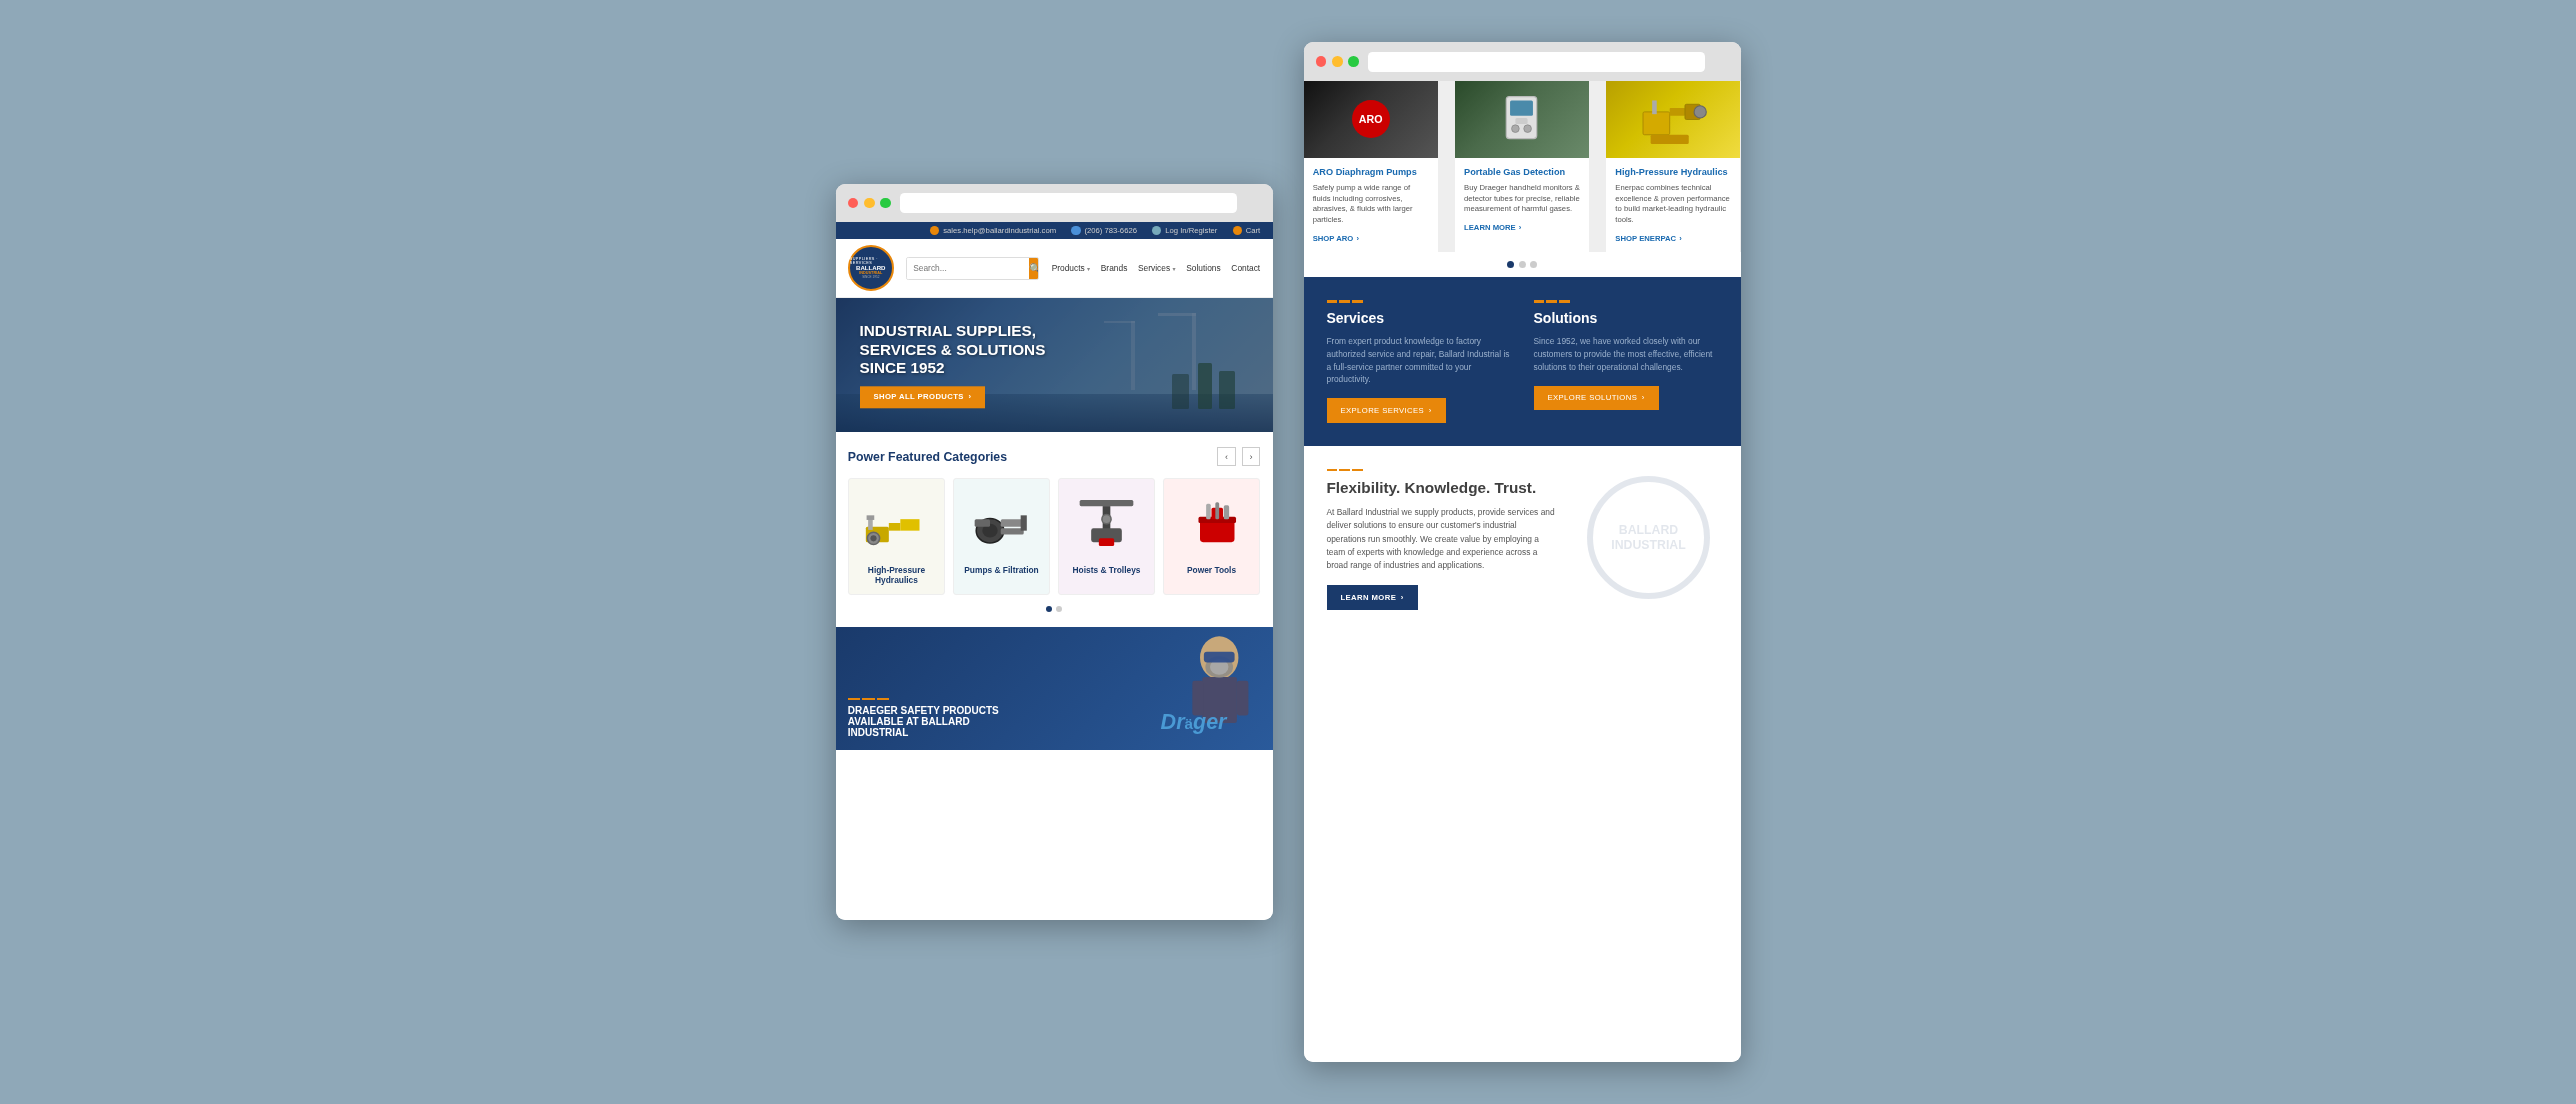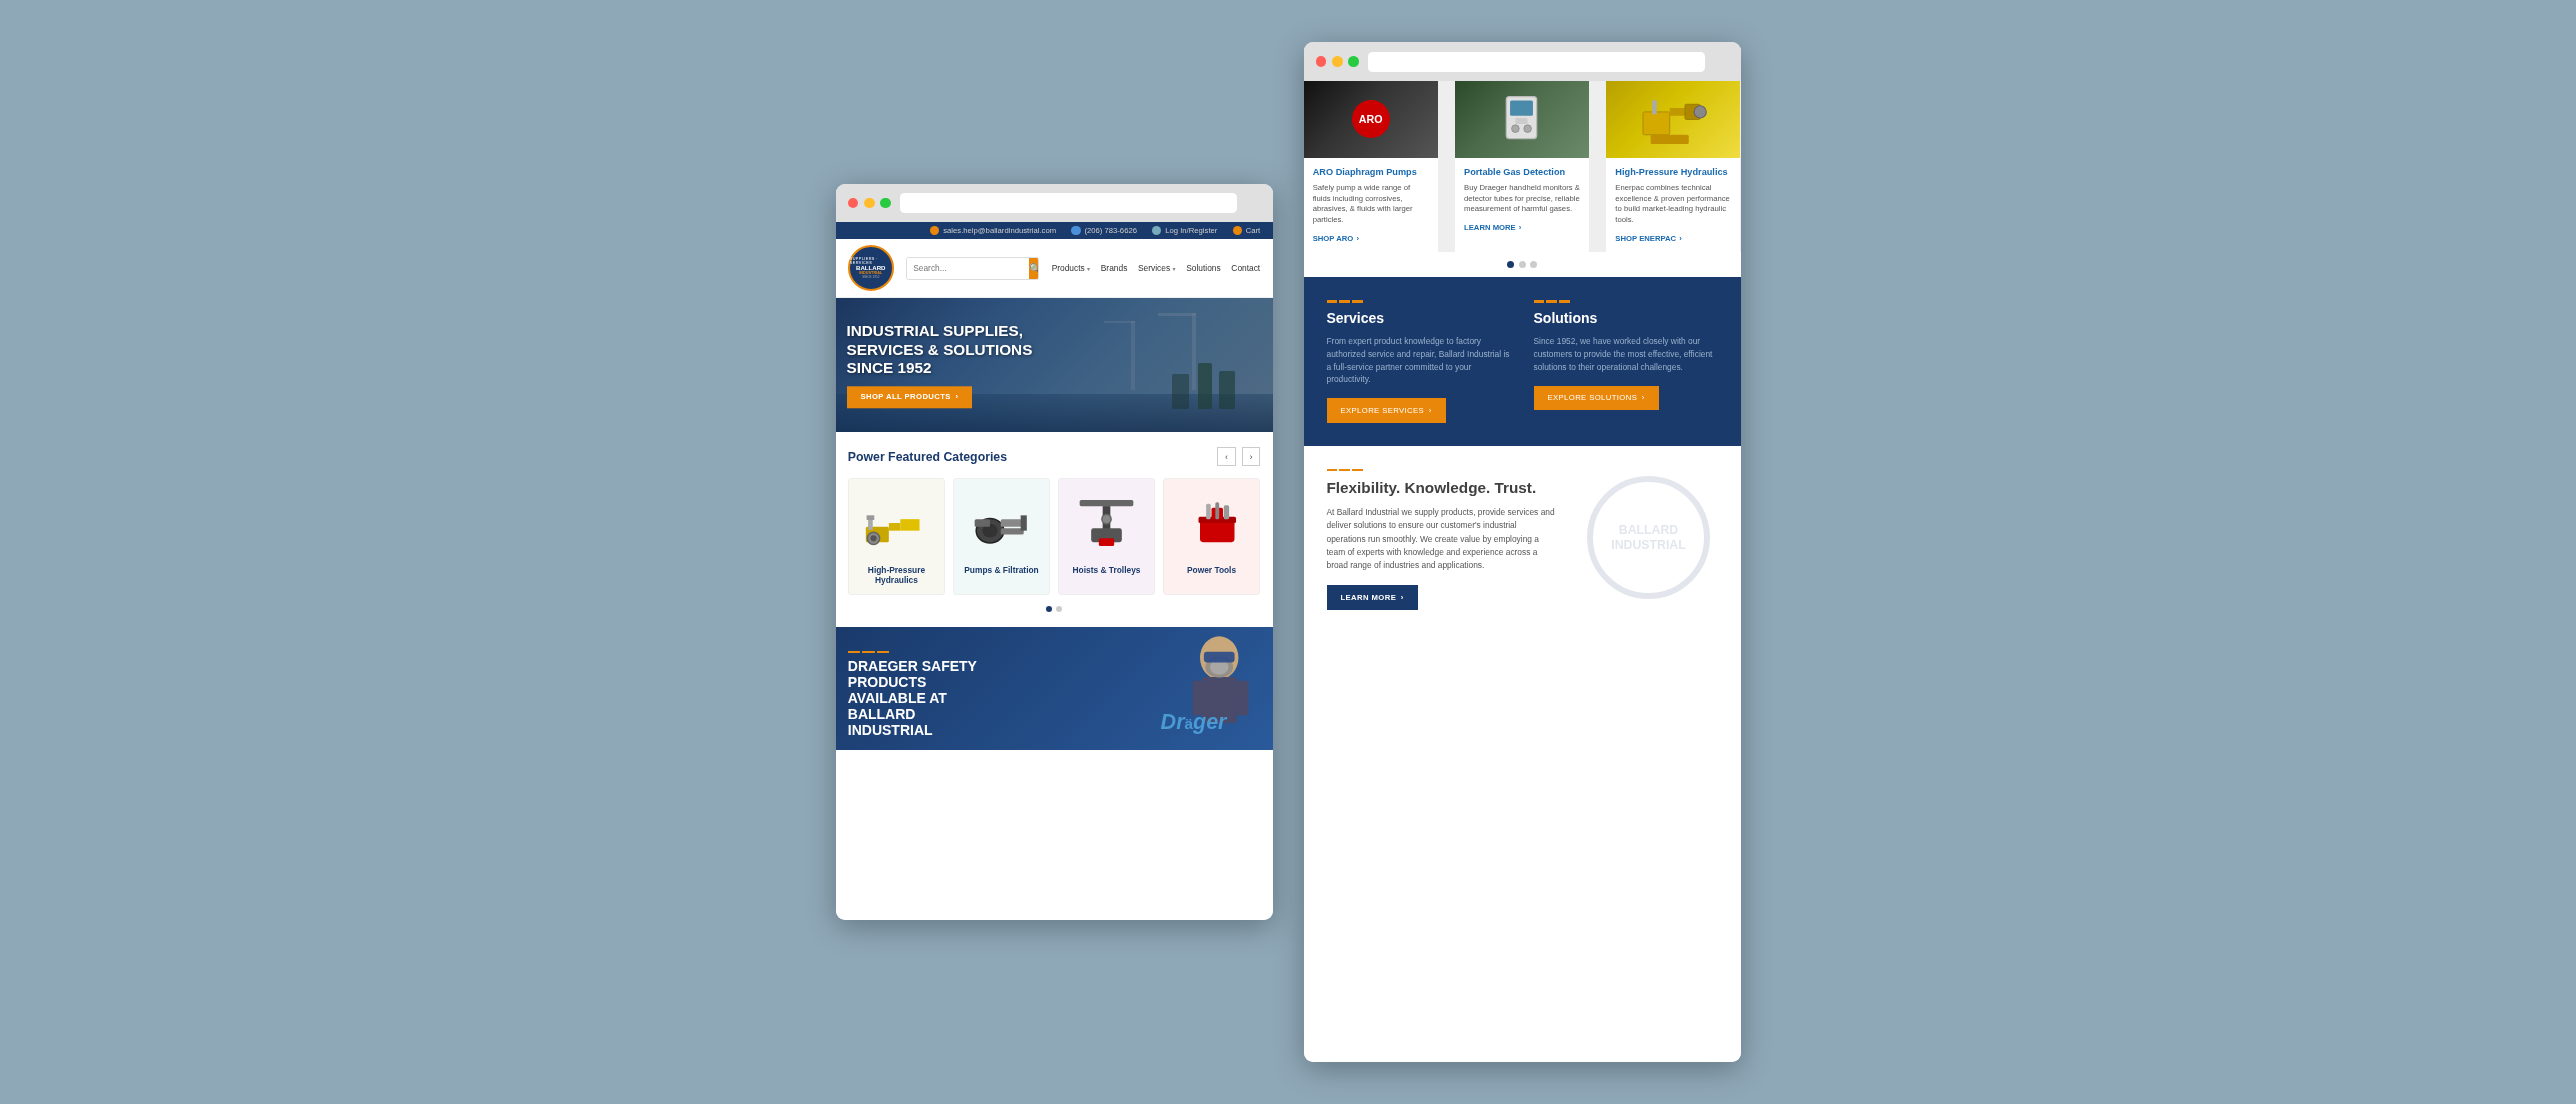--- a/index.html
+++ b/index.html
@@ -193,21 +193,21 @@
       position: relative;
     }
     .hero-overlay {
       position: absolute;
       inset: 0;
       background: rgba(10,30,60,0.45);
     }
     .hero-content {
       position: absolute;
       top: 50%;
-      left: 11px;
+      left: 24px;
       transform: translateY(-50%);
     }
     .hero-title {
       font-size: 15.3px;
       font-weight: 900;
       color: #fff;
       text-transform: uppercase;
       line-height: 1.2;
       max-width: 215px;
       text-shadow: 0.8px 0.8px 3.1px rgba(0,0,0,0.5);
@@ -318,21 +318,21 @@
       display: flex;
       gap: 2.3px;
       margin-bottom: 4.6px;
     }
     .promo-accent-bar {
       width: 12.3px;
       height: 2.3px;
       background: #e8870a;
     }
     .promo-title {
-      font-size: 14px;
+      font-size: 10px;
       font-weight: bold;
       color: #fff;
       max-width: 153px;
       text-transform: uppercase;
     }
     .drager-logo {
       position: absolute;
       right: 46px;
       bottom: 15.3px;
       font-size: 21.5px;

